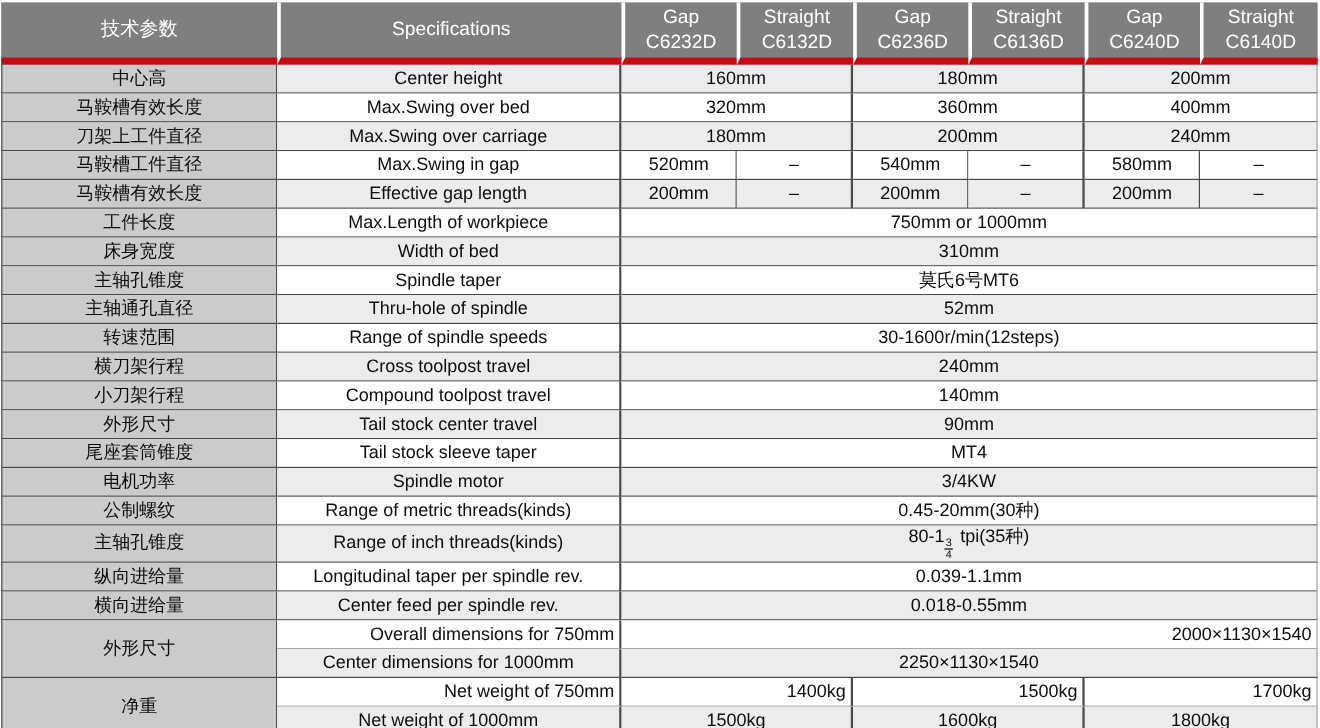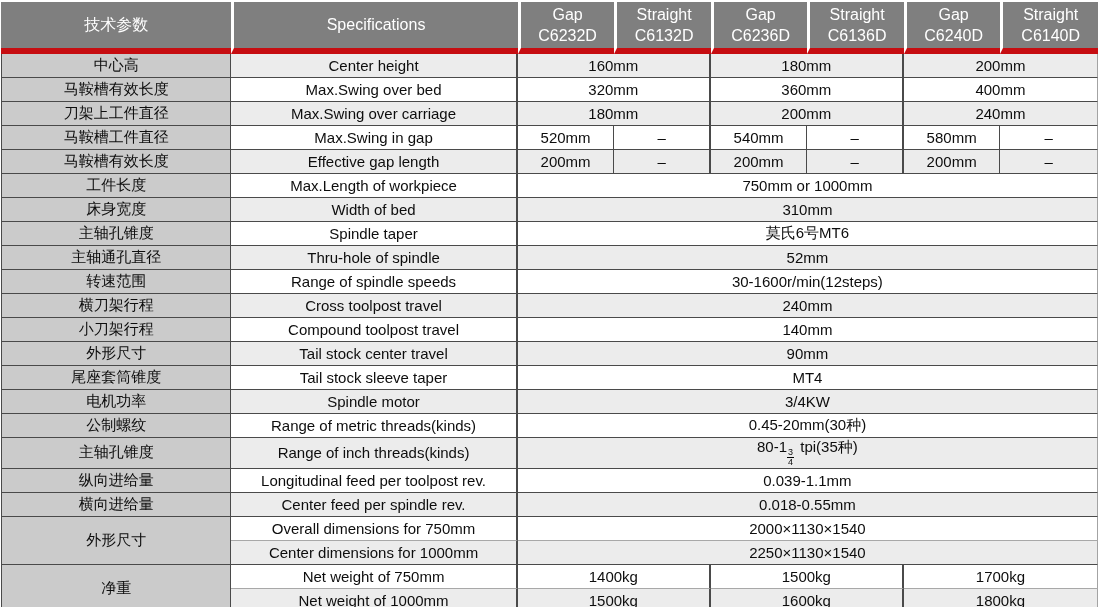--- a/index.html
+++ b/index.html
@@ -13,21 +13,21 @@
   th.h + th.h{border-left:3px solid #fff;}
   th.model div{line-height:21px;}
   
   td{height:23px;padding:0 4px;font-size:15px;color:#0d0d0d;text-align:center;
      vertical-align:middle;border-bottom:1px solid var(--grid);border-right:1px solid var(--grid);
      overflow:hidden;white-space:nowrap;box-sizing:content-box;}
   td.cn{background:var(--label-bg);border-left:1px solid var(--grid);}
   tr.odd  td.en, tr.odd  td.val{background:var(--row-alt);}
   tr.even td.en, tr.even td.val{background:var(--row-base);}
   td.gb{border-right-width:2px;}
-  td.lb{border-bottom-color:#a8a8a8;}
+  td.lb{border-bottom-color:#a8a8a8;text-align:right;}
   tr.last td{border-bottom:2px solid var(--grid);}
   td.edge{border-right:1px solid #a3a3a3;}
   
   .frac{display:inline-flex;flex-direction:column;align-items:center;font-size:9px;
         line-height:1.05;vertical-align:-3px;margin:0 2px 0 0;}
   .frac .num{border-bottom:1px solid #000;padding:0 1px;}
 </style>
 </head>
 <body>
 
@@ -173,21 +173,21 @@
         <tr class="odd">
           <td class="cn" rowspan="1">主轴孔锥度</td>
           <td class="en gb">Range of inch threads(kinds)</td>
           <td class="val edge" colspan="6">80-1<span class="frac">
               <span class="num">3</span>
               <span class="den">4</span>
             </span> tpi(35种)</td>
         </tr>
         <tr class="even">
           <td class="cn" rowspan="1">纵向进给量</td>
-          <td class="en gb">Longitudinal feed per toolpost rev.</td>
+          <td class="en gb">Longitudinal taper per spindle rev.</td>
           <td class="val edge" colspan="6">0.039-1.1mm</td>
         </tr>
         <tr class="odd">
           <td class="cn" rowspan="1">横向进给量</td>
           <td class="en gb">Center feed per spindle rev.</td>
           <td class="val edge" colspan="6">0.018-0.55mm</td>
         </tr>
         <tr class="even">
           <td class="cn" rowspan="2">外形尺寸</td>
           <td class="en gb lb">Overall dimensions for 750mm</td>

